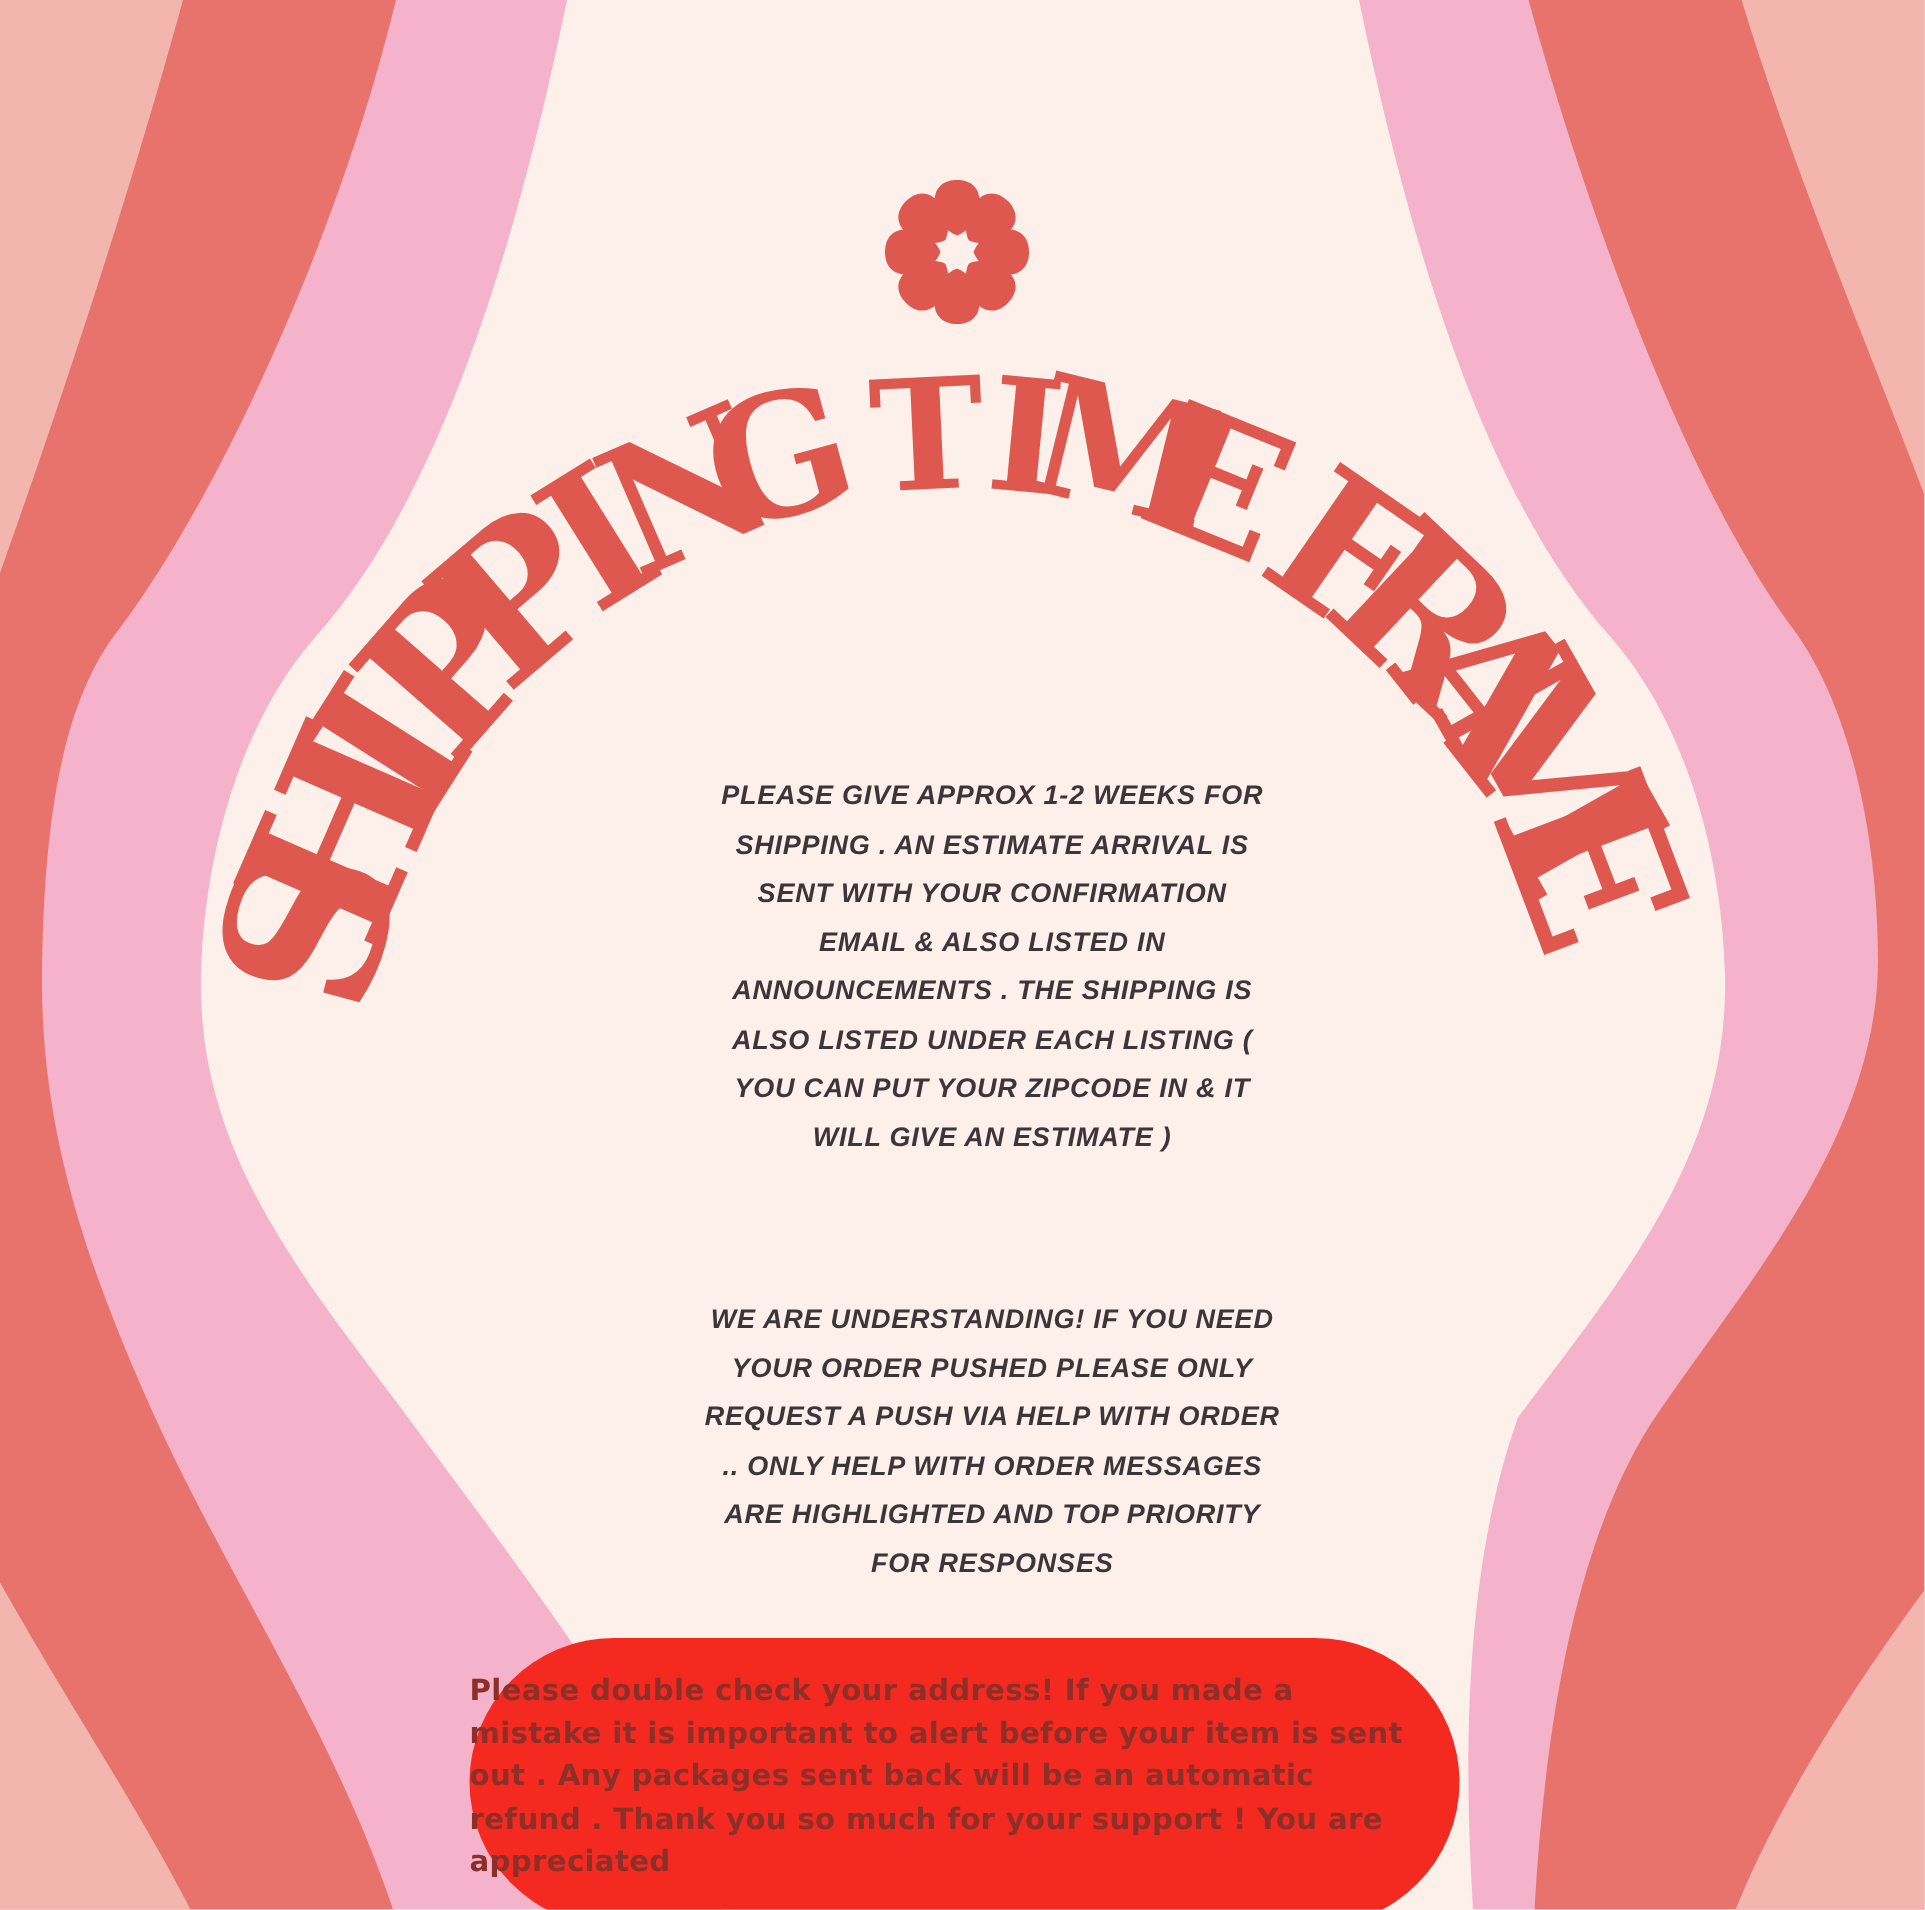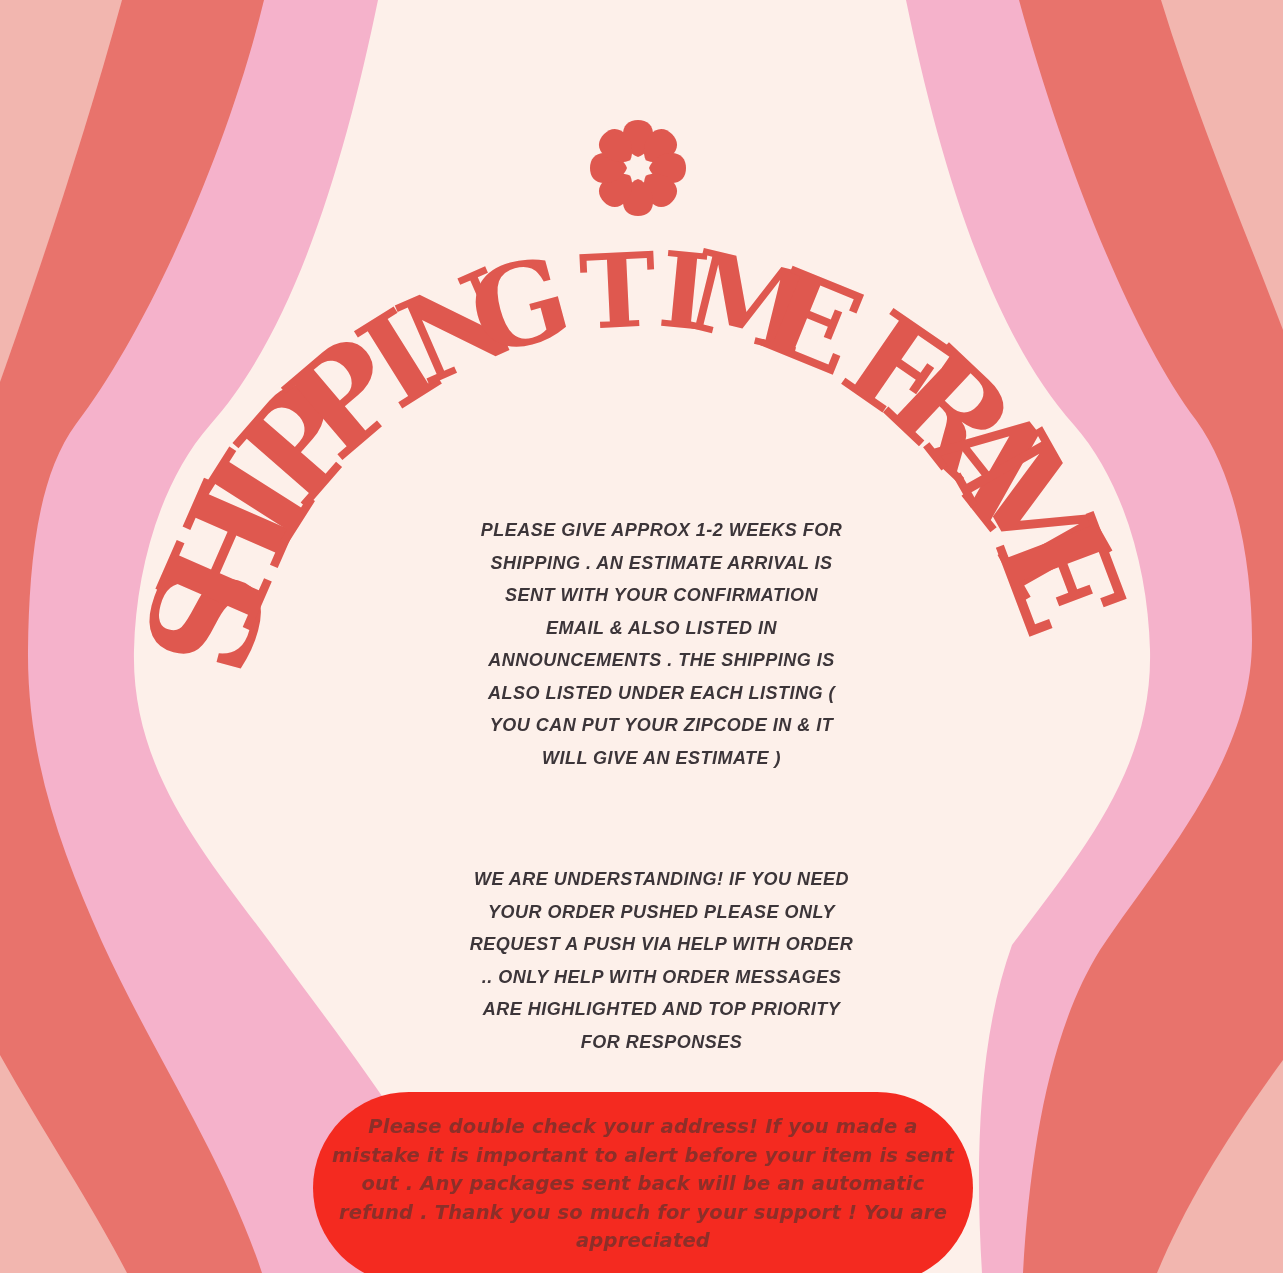--- a/index.html
+++ b/index.html
@@ -26,26 +26,25 @@
     margin-left:20px;
   }
   #para-shipping{top:514px;}
   #para-push{top:863px;text-align:center;}
   .notice{
     position:absolute;left:313px;top:1092px;width:660px;height:192px;
     background:#f42a20;border-radius:97px;z-index:5;
     box-sizing:border-box;padding-top:21px;
   }
   .notice-text{
-    text-align:center;white-space:pre-line;
+    text-align:left;white-space:pre-line;
     font-family:"DejaVu Sans", sans-serif;
     font-weight:bold;
     font-size:19.5px;line-height:28.5px;letter-spacing:0.2px;
     color:#8c2f29;
-    font-style:italic;
   }
 </style>
 </head>
 <body>
 
 <div class="stage">
 
   <svg class="bg" width="1283" height="1273" viewBox="0 0 1283 1273" aria-hidden="true">
     <rect x="0" y="0" width="1283" height="1273" fill="#fdf0ea"></rect>
 

